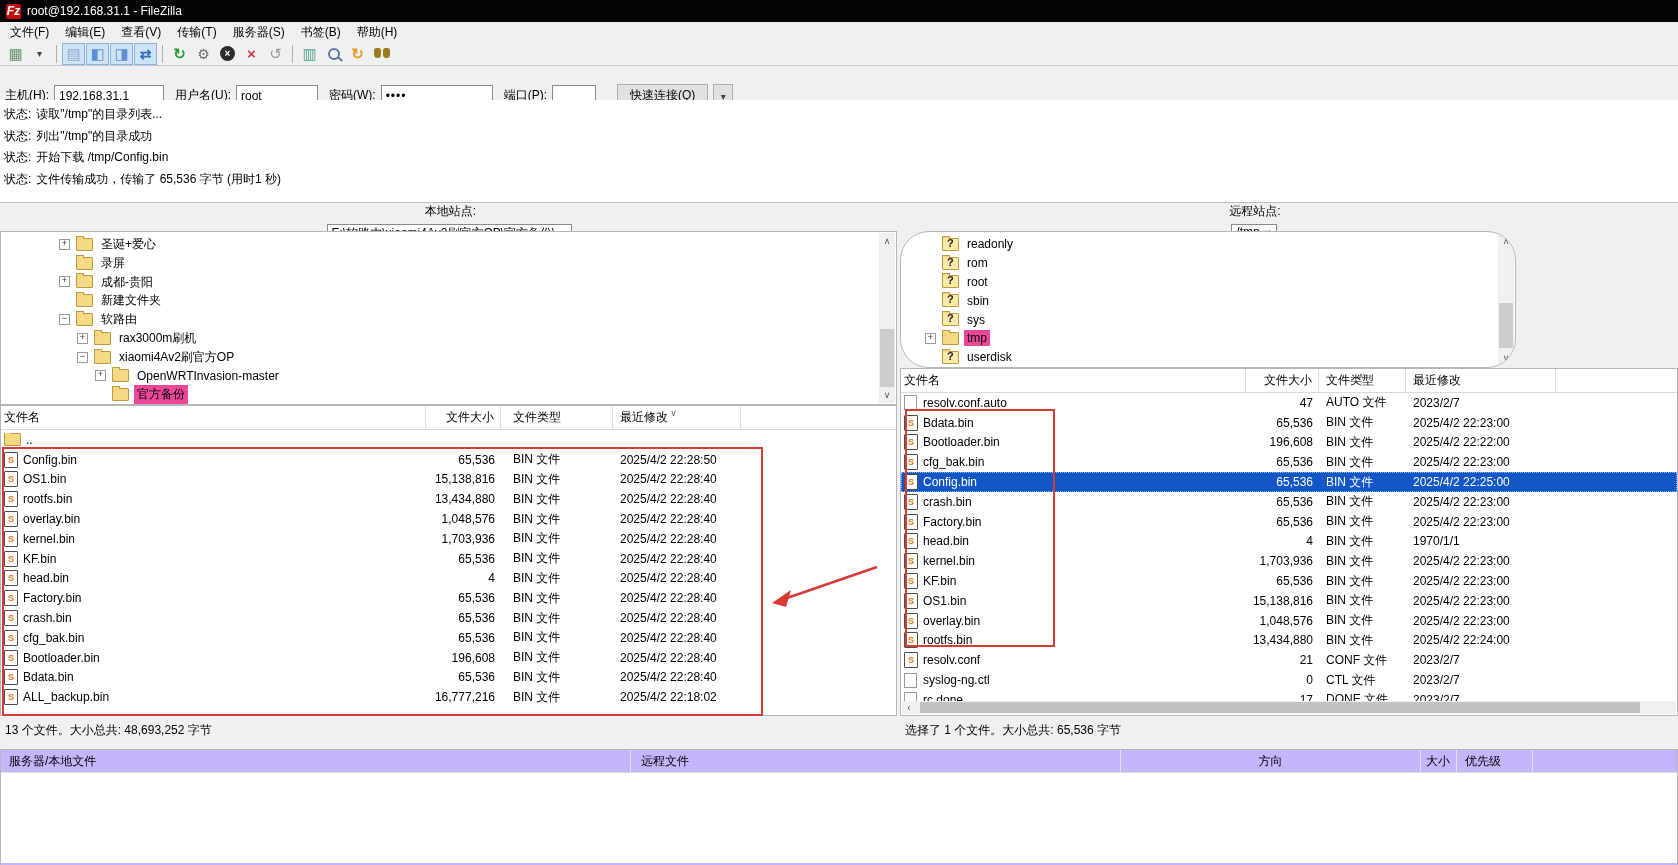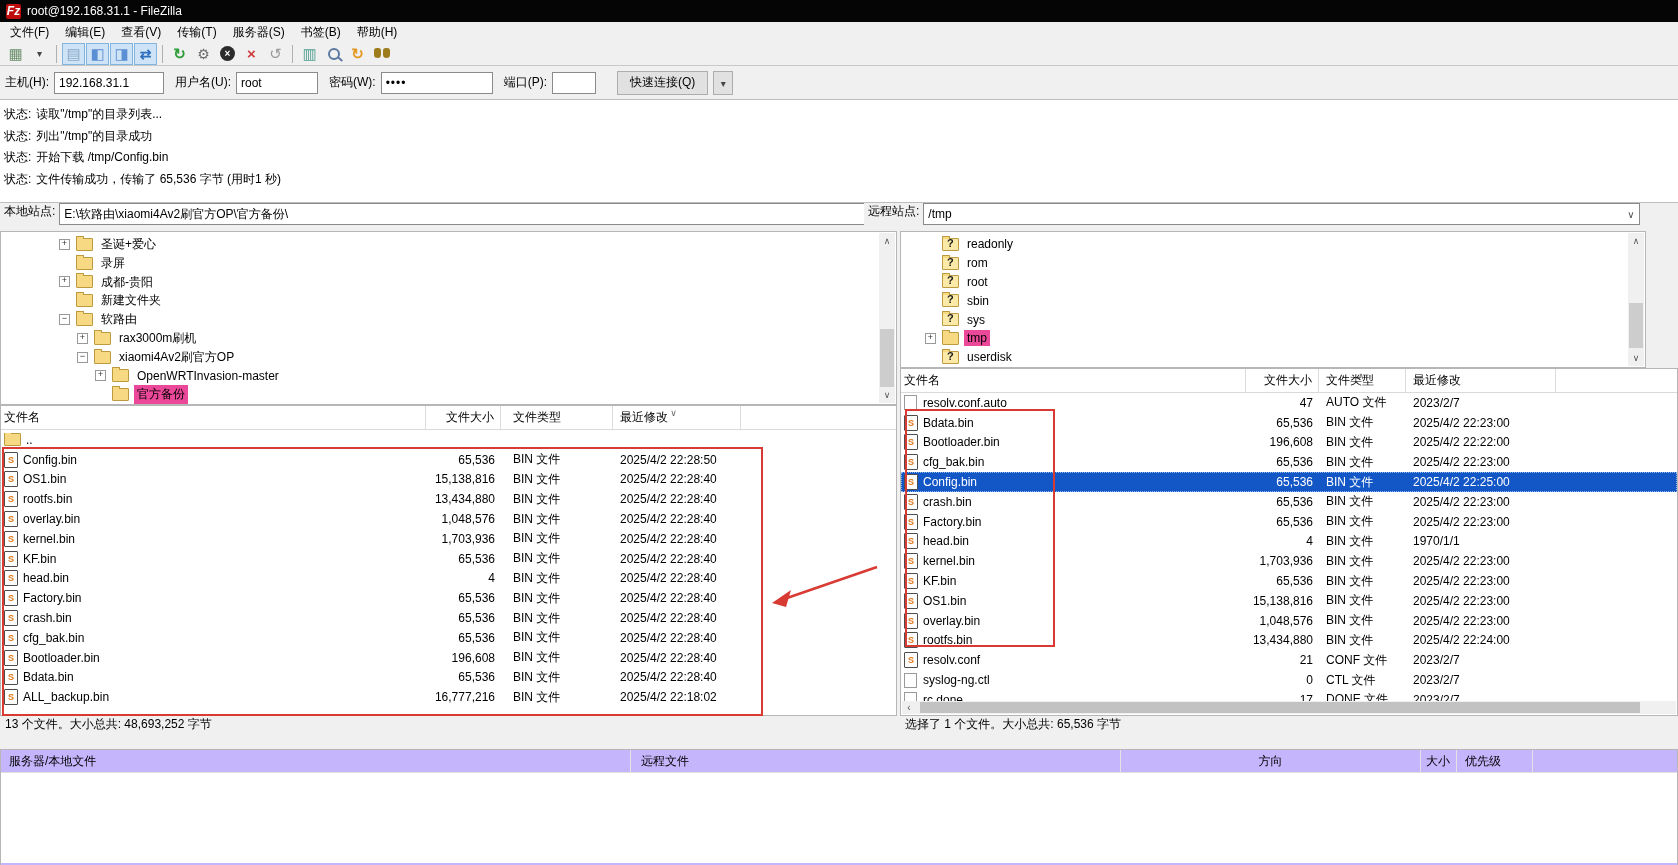--- a/index.html
+++ b/index.html
@@ -34,46 +34,46 @@
   .c-gray{color:#9a9a9a;font-size:15px;}
   .c-comp{color:#4f9e8f;font-size:15px;}
   .c-orange{color:#e39b26;font-weight:bold;font-size:15px;}
   .cancel-circ{width:15px;height:15px;border-radius:50%;background:#2b2b2b;color:#fff;font-size:10px;
                display:flex;align-items:center;justify-content:center;font-weight:bold;}
   .mag{width:8px;height:8px;border:2px solid #5a78a0;border-radius:50%;position:relative;display:inline-block;}
   .mag::after{content:'';position:absolute;width:6px;height:2px;background:#5a78a0;right:-5px;bottom:-2px;
               transform:rotate(40deg);}
   .bino i{display:inline-block;width:7px;height:10px;background:#9c7c1d;border-radius:3px 3px 4px 4px;margin:0 1px;}
   
-  .quickconnect{position:absolute;left:0;top:66px;width:1678px;height:34px;background:#f0f0f0;
+  .quickconnect{position:absolute;left:0;top:79px;width:1678px;height:34px;background:#f0f0f0;
                 border-bottom:1px solid #bdbdbd;display:flex;align-items:center;padding-left:5px;box-sizing:border-box;gap:5px;}
   .qlabel{margin-left:6px;}
   .qinput{height:20px;border:1px solid #8a8a8a;background:#fff;padding:0 4px;font:12px "Liberation Sans",sans-serif;box-sizing:content-box;}
   .host{width:100px;} .user{width:72px;} .pass{width:102px;letter-spacing:1px;} .port{width:34px;}
   .qbtn{height:24px;padding:0 12px;background:#e1e1e1;border:1px solid #adadad;font:12px "Liberation Sans",sans-serif;}
   .qdd{height:24px;width:20px;background:#e1e1e1;border:1px solid #adadad;padding:0;position:relative;}
   .qdd::after{content:'▾';font-size:10px;color:#444;}
   
   .log{position:absolute;left:0;top:100px;width:1678px;height:103px;background:#fff;
        border-bottom:1px solid #bdbdbd;box-sizing:border-box;padding-top:4px;}
   .log-line{height:21.5px;line-height:21.5px;padding-left:4px;white-space:nowrap;}
   .log-label{margin-right:5px;}
   
-  .sitebar{position:absolute;height:28px;background:#f0f0f0;display:flex;box-sizing:border-box;gap:4px;}
+  .sitebar{position:absolute;height:28px;background:#f0f0f0;display:flex;align-items:center;box-sizing:border-box;gap:4px;flex-direction:column;}
   .local-sitebar{left:0;top:203px;width:897px;padding-left:4px;}
   .remote-sitebar{left:864px;top:203px;width:778px;padding-left:4px;}
   .combo{flex:1;height:22px;background:#fff;border:1px solid #8a8a8a;display:flex;align-items:center;
          box-sizing:border-box;margin-right:2px;}
   .combo-text{flex:1;padding-left:4px;white-space:nowrap;overflow:hidden;}
   .combo-arrow{width:16px;text-align:center;color:#505050;}
   .combo-arrow::after{content:'∨';font-size:10px;}
   
   .tree{position:absolute;background:#fff;border:1px solid #b6b6b6;box-sizing:border-box;overflow:hidden;padding-top:3px;}
   .local-tree{left:0;top:231px;width:897px;height:174px;}
-  .remote-tree{left:900px;top:231px;width:746px;height:137px;}
+  .remote-tree{left:900px;top:231px;width:616px;height:137px;border-radius:29px;}
   .tree-row{display:flex;align-items:center;height:18.8px;white-space:nowrap;}
   .exp{width:9px;height:9px;border:1px solid #999;background:#fff;font-size:9px;line-height:7px;
        text-align:center;margin-right:6px;color:#333;flex:0 0 auto;box-sizing:content-box;}
   .exp-sp{width:17px;flex:0 0 auto;}
   .fold{width:15px;height:11px;background:#f7d883;border:1px solid #bd9a3e;border-radius:1px;
         position:relative;margin-right:5px;flex:0 0 auto;}
   .fold::before{content:'';position:absolute;top:-3px;left:-1px;width:6px;height:2px;background:#f7d883;
                 border:1px solid #bd9a3e;border-bottom:none;border-radius:1px 1px 0 0;}
   .fold.q{background:#fbe9a8;}
   .fold.q::after{content:'?';position:absolute;left:4px;top:-2px;font-weight:bold;font-size:11px;color:#1a1a1a;}
@@ -108,21 +108,21 @@
   .remote-list .cn{flex:0 0 345px;} .remote-list .cs{flex:0 0 73px;}
   .remote-list .ct{flex:0 0 87px;padding-left:7px;} .remote-list .cd{flex:0 0 150px;padding-left:7px;}
   .ibin{width:12px;height:14px;border:1px solid #4d4d4d;background:#fdfdfd;margin-right:5px;border-radius:1px;
         display:flex;align-items:center;justify-content:center;font-size:9px;font-weight:bold;color:#e07818;flex:0 0 auto;}
   .ipage{width:11px;height:13px;border:1px solid #9a9a9a;background:#fff;margin-right:6px;position:relative;flex:0 0 auto;}
   .ifold{width:15px;height:11px;background:#f7d883;border:1px solid #bd9a3e;border-radius:1px;
          position:relative;margin-right:5px;flex:0 0 auto;}
   .ifold::before{content:'';position:absolute;top:-3px;left:-1px;width:6px;height:2px;background:#f7d883;
                  border:1px solid #bd9a3e;border-bottom:none;}
   
-  .statusbar{position:absolute;height:28px;background:#f0f0f0;display:flex;
+  .statusbar{position:absolute;height:28px;background:#f0f0f0;display:flex;align-items:center;
              padding-left:5px;box-sizing:border-box;}
   .local-status{left:0;top:716px;width:897px;}
   .remote-status{left:900px;top:716px;width:778px;}
   
   .queue{position:absolute;left:0;top:744px;width:1678px;height:121px;background:#f0f0f0;box-sizing:border-box;padding-top:5px;}
   .queue-inner{background:#c4b5fd;border:1px solid #b6b6b6;height:131px;box-sizing:border-box;}
   .qheader{display:flex;height:22px;border-bottom:1px solid #e0e0e0;align-items:center;}
   .q-cell{height:22px;line-height:22px;border-right:1px solid #e3e3e3;box-sizing:border-box;white-space:nowrap;}
   .qbody{height:90px;background:#fff;}
   

